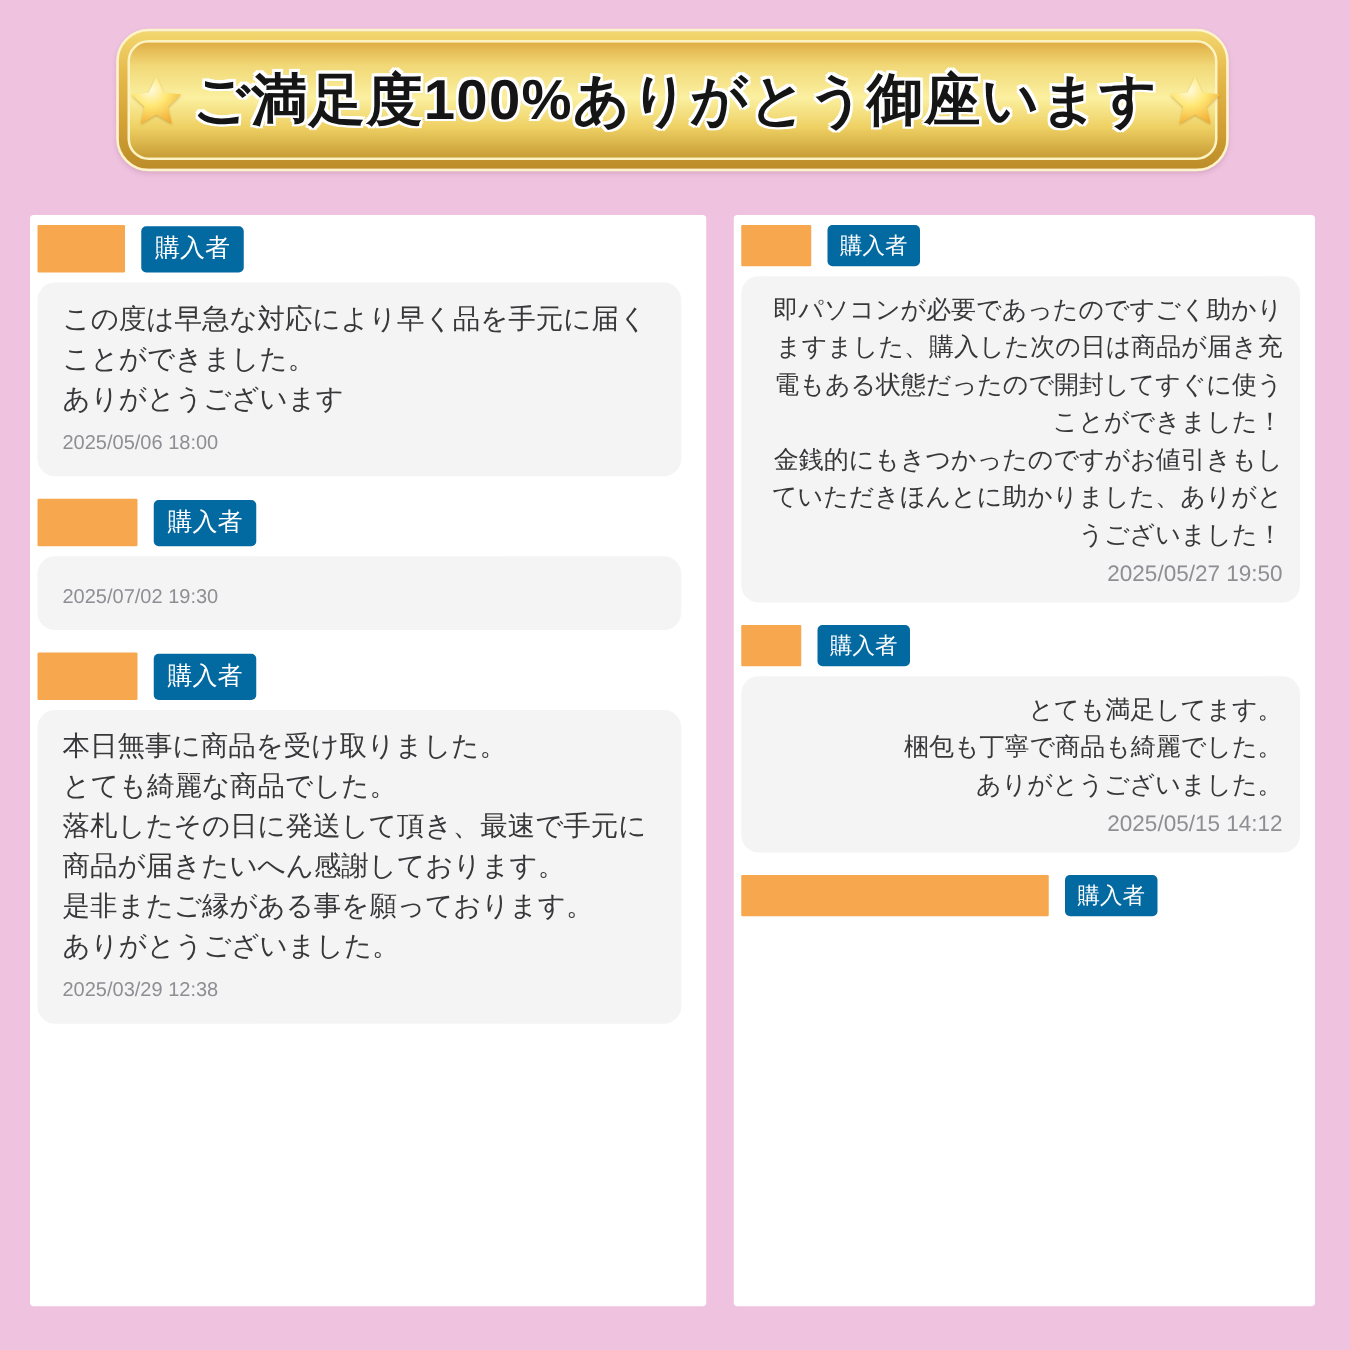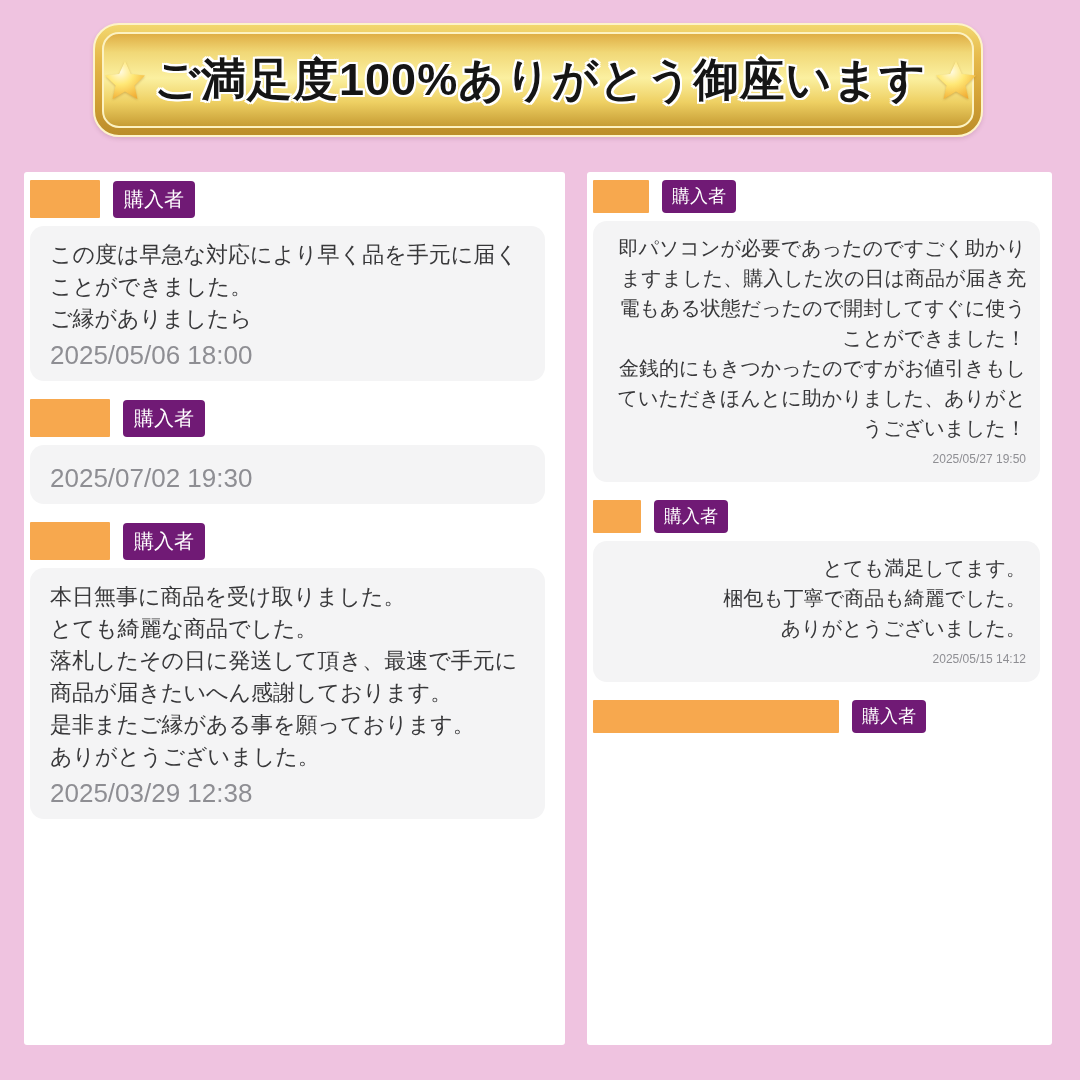--- a/index.html
+++ b/index.html
@@ -40,37 +40,37 @@
   .panel-right{left:587px;width:465px;min-height:873px;padding:8px 12px 14px 6px;}
   .review{margin-bottom:18px;}
   .review:last-child{margin-bottom:0;}
   .review-header{display:flex;align-items:center;gap:13px;margin-bottom:8px;}
   .mask{background:#f7a84e;border-radius:1px;flex:0 0 auto;}
   .panel-left  .mask{height:38px;}
   .panel-right .mask{height:33px;}
   .mask-a{width:70px;} .mask-b{width:80px;} .mask-c{width:80px;}
   .mask-d{width:56px;} .mask-e{width:48px;} .mask-f{width:246px;}
   .badge{
-    background:#701a75;color:#ffffff;border-radius:4px;display:inline-block;
+    background:#0369a1;color:#ffffff;border-radius:4px;display:inline-block;
     line-height:1;flex:0 0 auto;
   }
   .panel-left  .badge{font-size:20px;padding:8px 11px 9px;}
   .panel-right .badge{font-size:18px;padding:7px 10px 8px;}
   .card{
     background:#f4f4f5;border-radius:14px;color:#38383a;
     box-sizing:border-box;
   }
   .panel-left  .card{padding:13px 8px 13px 20px;}
   .panel-right .card{padding:12px 14px 12px 20px;text-align:right;}
   .review-text{white-space:pre-wrap;overflow-wrap:break-word;word-break:break-all;}
   .panel-left  .review-text{font-size:22px;line-height:32px;}
   .panel-right .review-text{font-size:20px;line-height:30px;}
   .review-date{color:#8e8e93;}
-  .panel-left  .review-date{font-size:26px;margin-top:7px;line-height:26px;}
-  .panel-right .review-date{font-size:12px;margin-top:5px;line-height:22px;}
+  .panel-left  .review-date{font-size:16px;margin-top:7px;line-height:26px;}
+  .panel-right .review-date{font-size:18px;margin-top:5px;line-height:22px;}
 </style>
 </head>
 <body>
 
 <svg width="0" height="0" style="position:absolute" aria-hidden="true">
   <defs>
     <radialGradient id="star-grad" cx="38%" cy="28%" r="85%">
       <stop offset="0%" stop-color="#fffbe2"></stop>
       <stop offset="40%" stop-color="#ffe876"></stop>
       <stop offset="100%" stop-color="#efa228"></stop>
@@ -92,21 +92,21 @@
 
 <div class="panel panel-left">
 
   <div class="review">
     <div class="review-header">
       <div class="mask mask-a"></div>
       <span class="badge">購入者</span>
     </div>
     <div class="card">
       <div class="review-text">この度は早急な対応により早く品を手元に届くことができました。
-ご縁がありましたら</div>
+ありがとうございます</div>
       <div class="review-date">2025/05/06 18:00</div>
     </div>
   </div>
 
   <div class="review">
     <div class="review-header">
       <div class="mask mask-b"></div>
       <span class="badge">購入者</span>
     </div>
     <div class="card">

